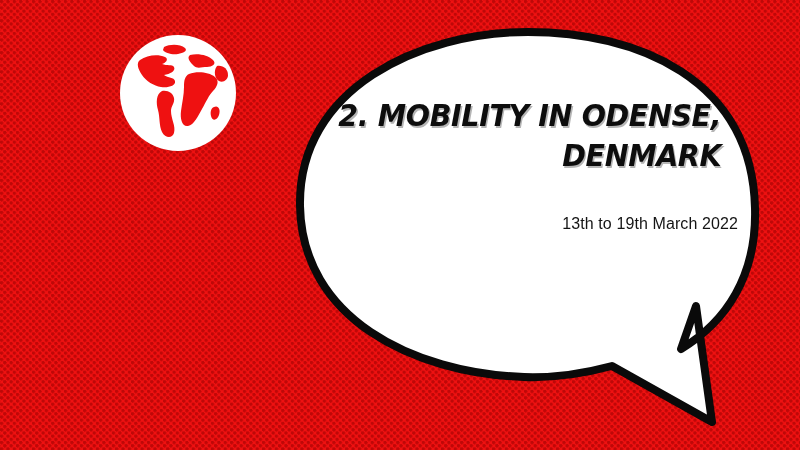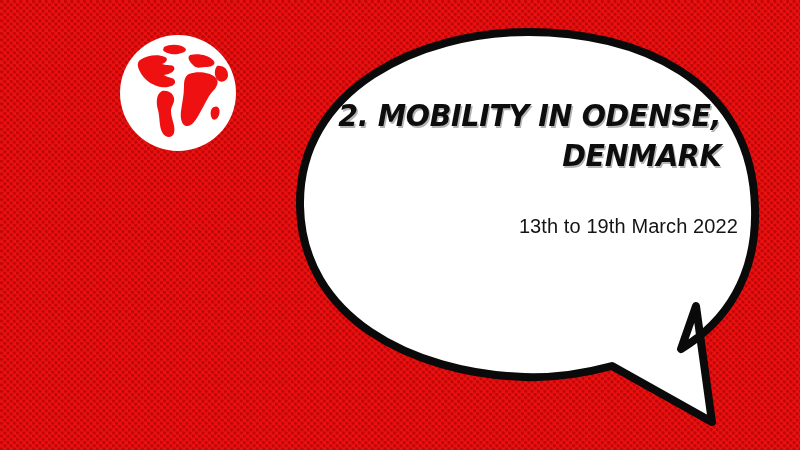--- a/index.html
+++ b/index.html
@@ -71,21 +71,21 @@
     transform: scaleX(0.92);
     transform-origin: center;
     text-shadow: 1.5px 1.5px 0 rgba(120,120,120,0.55);
     white-space: nowrap;
   }
 
   #subtitle {
     margin-top: 40px;
     font-family: "Liberation Sans", sans-serif;
     font-weight: 500;
-    font-size: 20px;
+    font-size: 16px;
     letter-spacing: 0.1px;
     color: #141414;
   }
 </style>
 </head>
 <body>
 
 <div id="slide">
 
   <div id="halftone"></div>

